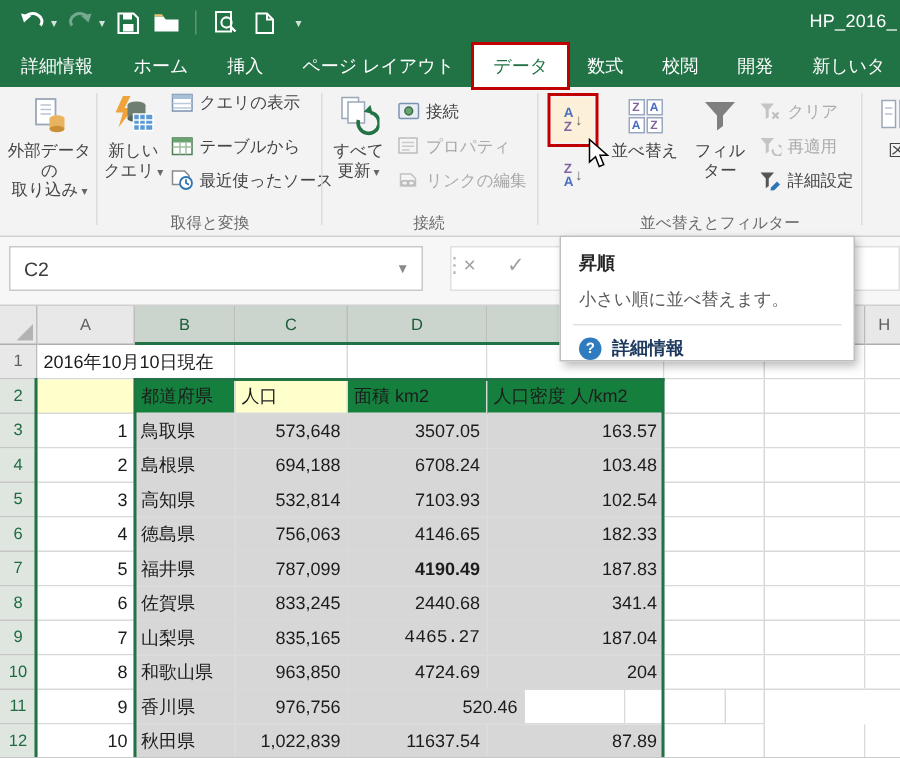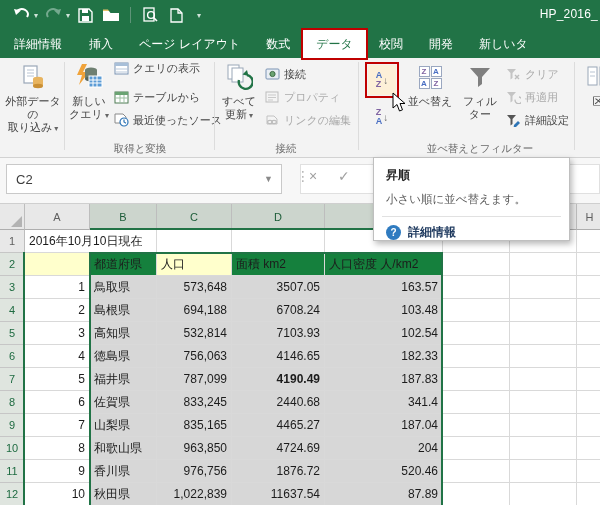--- a/index.html
+++ b/index.html
@@ -121,24 +121,25 @@
             <path d="M8 1 v4 h4" fill="none" stroke="#ffffff" stroke-width="1.3"></path>
           </svg>
       </span>
       <span class="qdd" style="margin-left:6px">▾</span>
     </div>
     <div id="win-title">HP_2016_</div>
   </div>
 
   <div id="tabs">
       <div class="tab first">詳細情報</div>
+      <div class="tab">ホーム</div>
       <div class="tab">挿入</div>
       <div class="tab">ページ レイアウト</div>
+      <div class="tab active">データ</div>
       <div class="tab">数式</div>
-      <div class="tab active">データ</div>
       <div class="tab">校閲</div>
       <div class="tab">開発</div>
       <div class="tab">新しいタ</div>
     </div>
 
   <div id="ribbon">
 
     <div class="bigbtn" style="left:4px; width:58px;">
       <div class="ic">
         <svg width="28" height="28" viewBox="0 0 28 28">
@@ -442,21 +443,21 @@
         <div class="cell sel num" style="width: 118px;">341.4</div>
         <div class="cell " style="width: 67px;"></div>
         <div class="cell " style="width: 67px;"></div>
         <div class="cell " style="width: 26px;"></div>
       </div>
       <div class="srow" style="top: 210px; height: 23px;">
         <div class="cell rn rnsel" style="width: 25px;">9</div>
         <div class="cell num" style="width: 65px;">7</div>
         <div class="cell sel" style="width: 67px;">山梨県</div>
         <div class="cell sel num" style="width: 75px;">835,165</div>
-        <div class="cell sel num" style="width: 93px;">4465.27</div>
+        <div class="cell sel num" style="width: 93px; font-family: Liberation Mono, monospace;">4465.27</div>
         <div class="cell sel num" style="width: 118px;">187.04</div>
         <div class="cell " style="width: 67px;"></div>
         <div class="cell " style="width: 67px;"></div>
         <div class="cell " style="width: 26px;"></div>
       </div>
       <div class="srow" style="top: 233px; height: 23px;">
         <div class="cell rn rnsel" style="width: 25px;">10</div>
         <div class="cell num" style="width: 65px;">8</div>
         <div class="cell sel" style="width: 67px;">和歌山県</div>
         <div class="cell sel num" style="width: 75px;">963,850</div>
@@ -464,21 +465,20 @@
         <div class="cell sel num" style="width: 118px;">204</div>
         <div class="cell " style="width: 67px;"></div>
         <div class="cell " style="width: 67px;"></div>
         <div class="cell " style="width: 26px;"></div>
       </div>
       <div class="srow" style="top: 256px; height: 23px;">
         <div class="cell rn rnsel" style="width: 25px;">11</div>
         <div class="cell num" style="width: 65px;">9</div>
         <div class="cell sel" style="width: 67px;">香川県</div>
         <div class="cell sel num" style="width: 75px;">976,756</div>
-        <div class="cell sel num" style="width: 93px;">1876.72</div>
         <div class="cell sel num" style="width: 118px;">520.46</div>
         <div class="cell " style="width: 67px;"></div>
         <div class="cell " style="width: 67px;"></div>
         <div class="cell " style="width: 26px;"></div>
       </div>
       <div class="srow" style="top: 279px; height: 23px;">
         <div class="cell rn rnsel" style="width: 25px;">12</div>
         <div class="cell num" style="width: 65px;">10</div>
         <div class="cell sel" style="width: 67px;">秋田県</div>
         <div class="cell sel num" style="width: 75px;">1,022,839</div>

